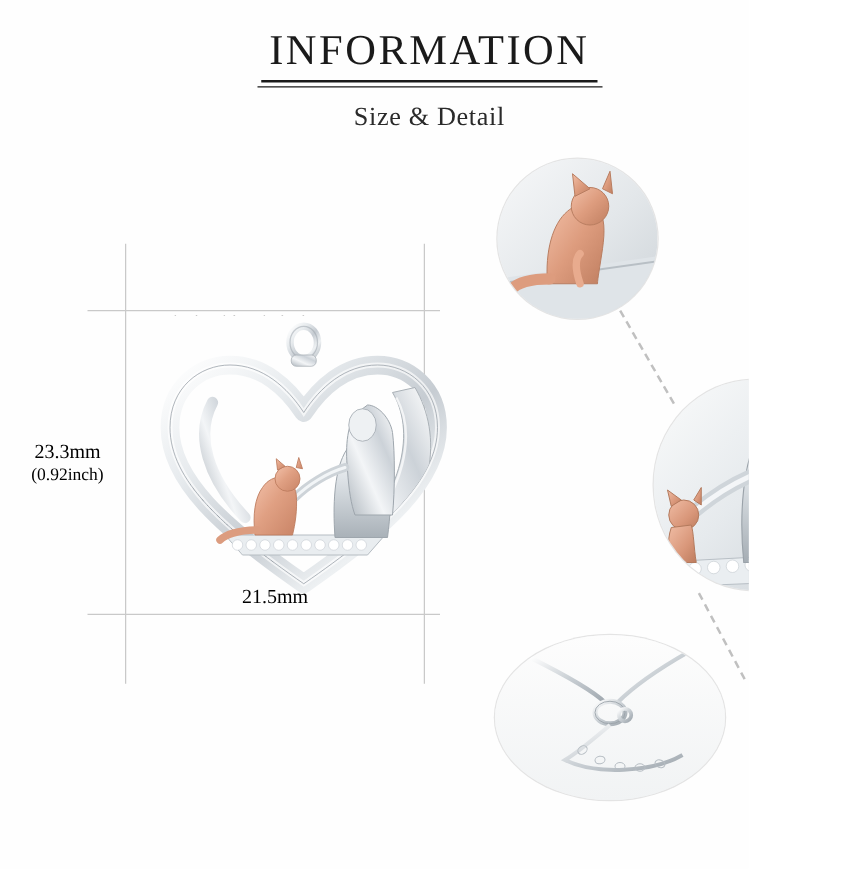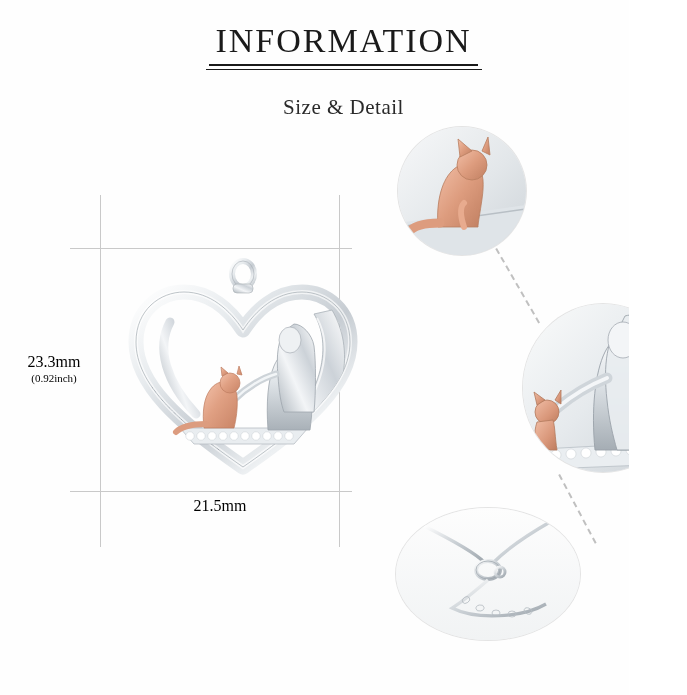--- a/index.html
+++ b/index.html
@@ -9,21 +9,20 @@
   }
   body {
     font-family: "Liberation Sans", sans-serif;
   }
   #page {
     position: relative;
     width: 599px;
     height: 695px;
     background: #fefefe;
     overflow: hidden;
-    padding-left: 30px;
   }
 
   
   #header {
     position: absolute;
     left: 0;
     top: 0;
     width: 687px;
     text-align: center;
   }
@@ -40,41 +39,41 @@
   #title-rule {
     width: 276px;
     height: 1px;
     background: #1a1a1a;
     margin: 3px auto 0 auto;
   }
   #subtitle {
     font-family: "Liberation Serif", serif;
     font-size: 21px;
     color: #2a2a2a;
-    margin-top: 25px;
+    margin-top: 11px;
     letter-spacing: 0.5px;
   }
 
   
   .guide {
     position: absolute;
     background: #c9c9c9;
   }
   .guide-h { height: 1px; }
   .guide-v { width: 1px; }
 
   .dim-label {
     position: absolute;
     font-family: "Liberation Serif", serif;
     color: #000000;
     text-align: center;
     line-height: 1.25;
   }
   .dim-main { font-size: 16px; }
-  .dim-sub  { font-size: 11px; }
+  .dim-sub  { font-size: 14px; }
 
   
   #pendant-wrap {
     position: absolute;
     left: 118px;
     top: 252px;
     width: 250px;
     height: 240px;
   }
 
@@ -108,21 +107,21 @@
   <div class="guide guide-h" style="left:70px; top:248px; width:282px;"></div>
   <div class="guide guide-h" style="left:70px; top:491px; width:282px;"></div>
   <div class="guide guide-v" style="left:100px; top:195px; height:352px;"></div>
   <div class="guide guide-v" style="left:339px; top:195px; height:352px;"></div>
 
   <div class="dim-label" style="left:8px; top:352px; width:92px;">
     <div class="dim-main">23.3mm</div>
     <div class="dim-sub">(0.92inch)</div>
   </div>
 
-  <div class="dim-label" style="left:152px; top:496px; width:136px;">
+  <div class="dim-label" style="left:152px; top:468px; width:136px;">
     <div class="dim-main">21.5mm</div>
   </div>
 
   <div id="pendant-wrap">
     <svg width="250" height="240" viewBox="0 0 250 240">
       <defs>
         <linearGradient id="silverGrad" x1="0" y1="0" x2="1" y2="1">
           <stop offset="0%" stop-color="#ffffff"></stop>
           <stop offset="28%" stop-color="#e7ebee"></stop>
           <stop offset="55%" stop-color="#c6ccd2"></stop>

